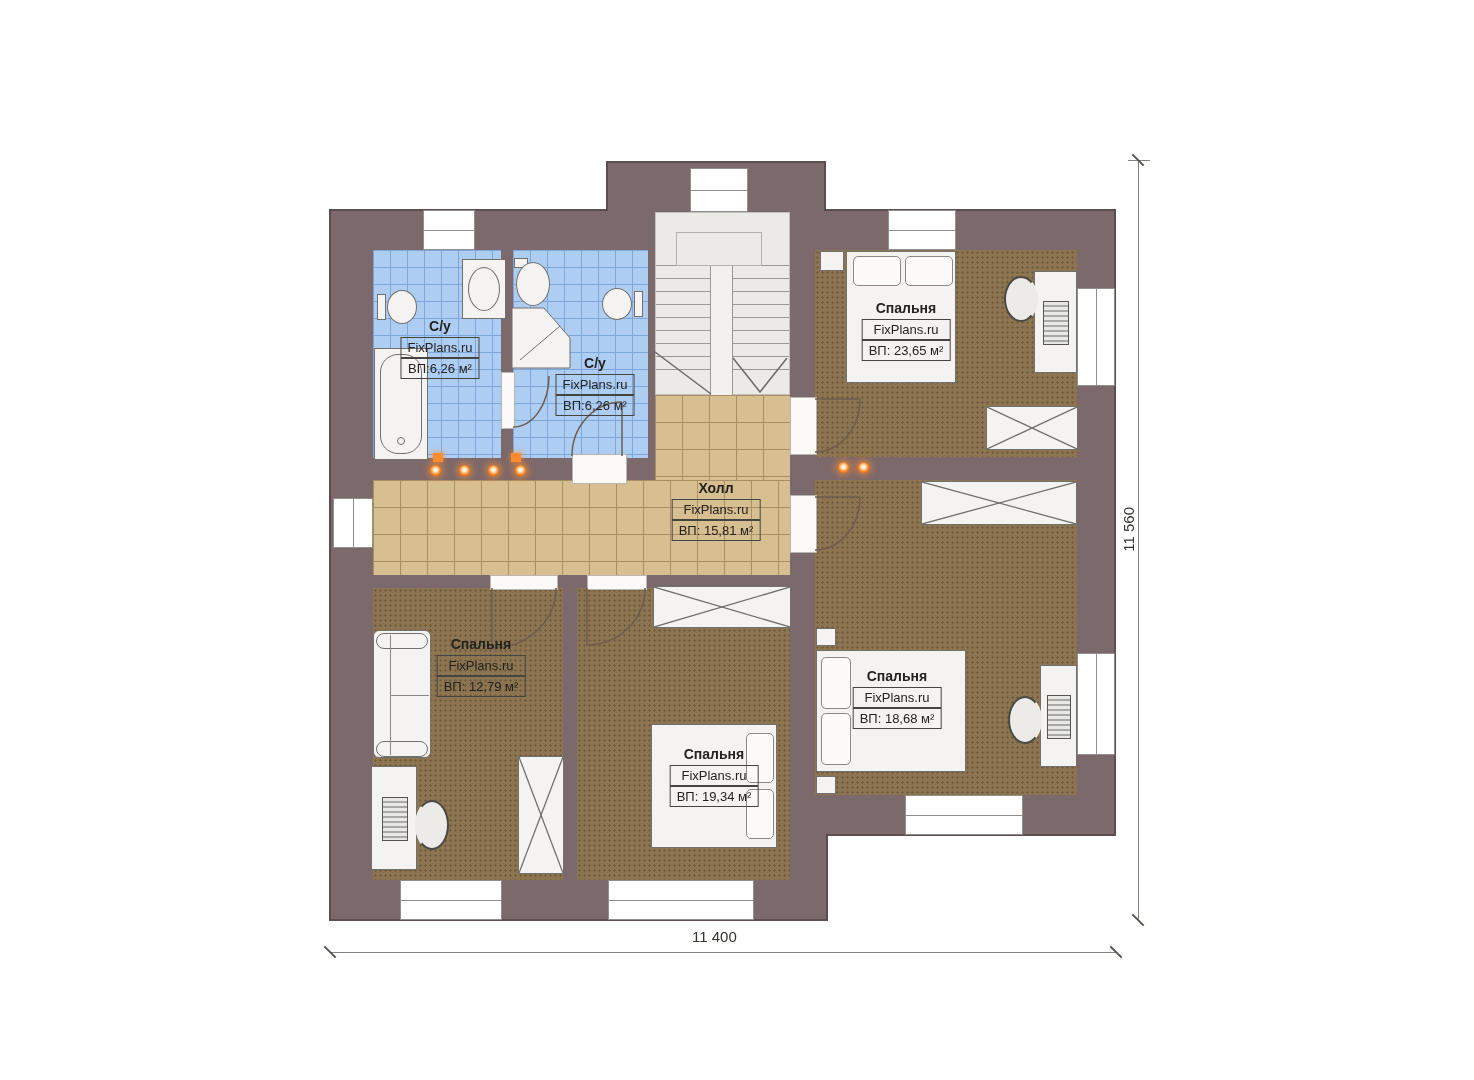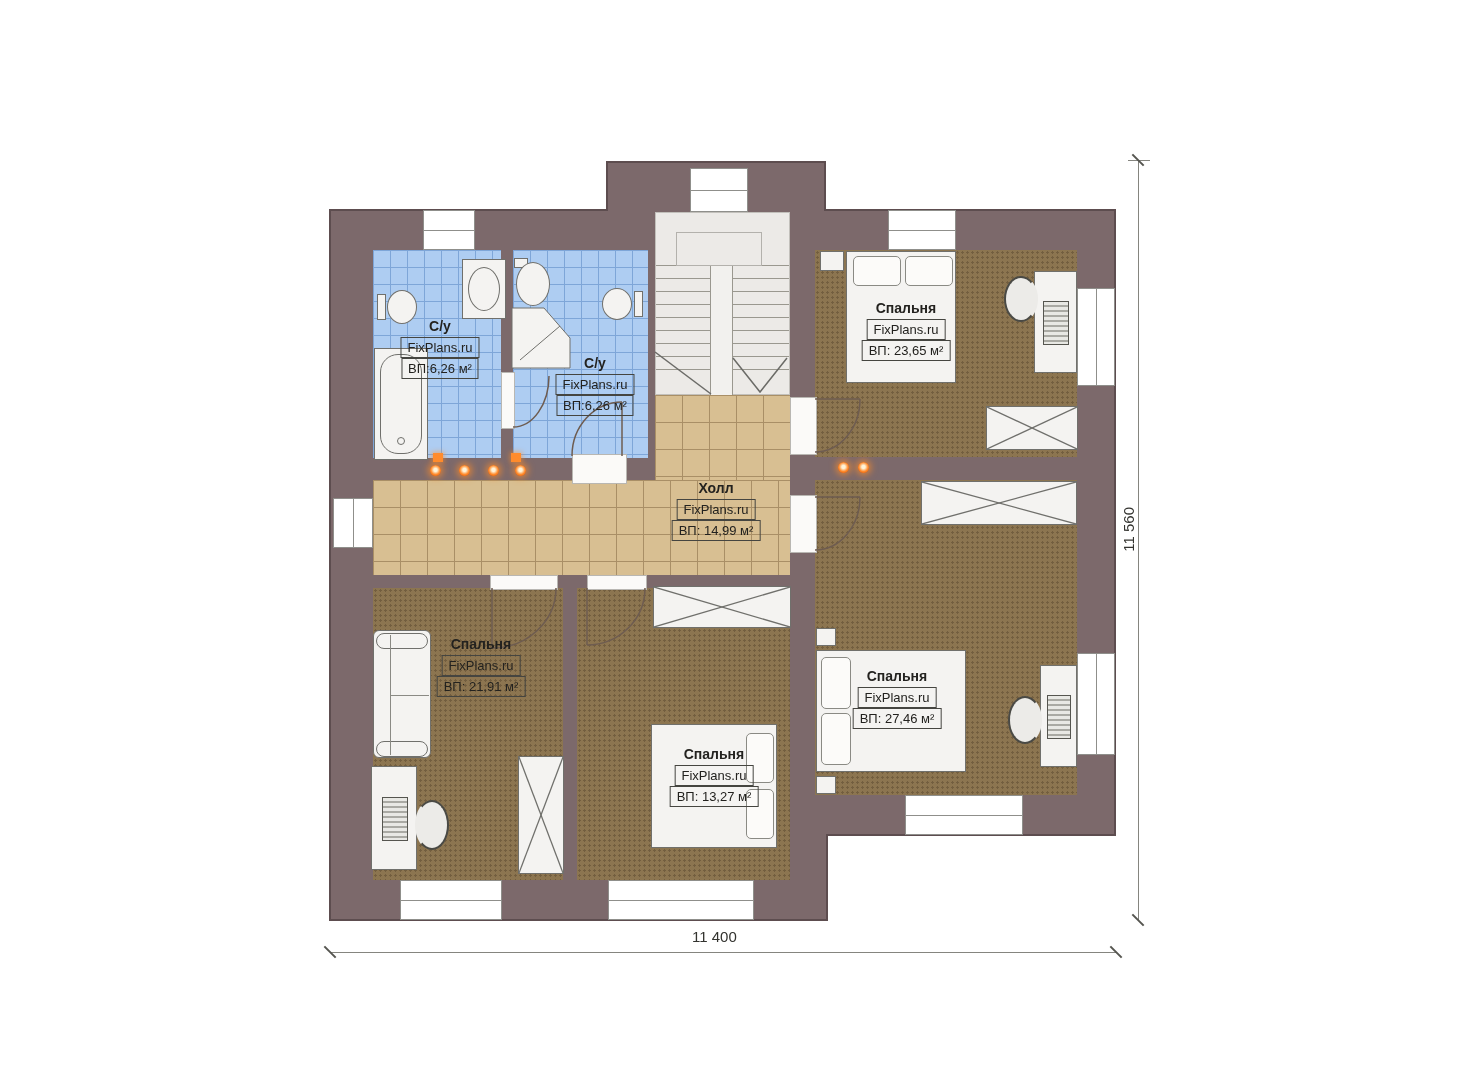--- a/index.html
+++ b/index.html
@@ -37,21 +37,21 @@
   .window.v { background-image:linear-gradient(#8f8f8b,#8f8f8b); background-size:1px 100%;
               background-repeat:no-repeat; background-position:center 0; }
   .doorgap { position:absolute; background:#fbfaf8; border:1px solid #b9b7b2; }
   .arc-svg { position:absolute; overflow:visible; }
   
   .flight { position:absolute;
     background-image: repeating-linear-gradient(to bottom, #9a988f 0 1px, transparent 1px 13px); }
   .stair-core { position:absolute; background:#f2f1ee; border-left:1px solid #9a988f; border-right:1px solid #9a988f; }
   
   .label { position:absolute; transform:translateX(-50%); display:flex; flex-direction:column;
-           align-items:center; z-index:6; color:#23221f; text-align:center; }
+           z-index:6; color:#23221f; text-align:center; }
   .label .name { font-size:14px; font-weight:bold; margin-bottom:3px; }
   .label .bx { border:1px solid #454540; font-size:13px; padding:0 6px; line-height:19px; white-space:nowrap; }
   
   .dot { position:absolute; width:11px; height:11px; border-radius:50%; z-index:5;
          background:radial-gradient(circle at 50% 45%, #fff3d8 0 20%, #ff8c2e 55%, #f06a10 78%);
          box-shadow:0 0 7px 2px rgba(255,140,40,.75); }
   .sq { position:absolute; width:10px; height:9px; background:#ff8c2e; z-index:5;
         box-shadow:0 0 5px 1px rgba(255,140,40,.6); }
   
   .dim-line { position:absolute; background:#85857f; }
@@ -233,41 +233,41 @@
     <div class="bx">ВП:6,26 м²</div>
   </div>
   <div class="label" style="left:595px;top:355px;">
     <div class="name">С/у</div>
     <div class="bx">FixPlans.ru</div>
     <div class="bx">ВП:6,26 м²</div>
   </div>
   <div class="label" style="left:716px;top:480px;">
     <div class="name">Холл</div>
     <div class="bx">FixPlans.ru</div>
-    <div class="bx">ВП: 14,99 м²</div>
+    <div class="bx">ВП: 15,81 м²</div>
   </div>
   <div class="label" style="left:906px;top:300px;">
     <div class="name">Спальня</div>
     <div class="bx">FixPlans.ru</div>
     <div class="bx">ВП: 23,65 м²</div>
   </div>
   <div class="label" style="left:481px;top:636px;">
     <div class="name">Спальня</div>
     <div class="bx">FixPlans.ru</div>
-    <div class="bx">ВП: 21,91 м²</div>
+    <div class="bx">ВП: 12,79 м²</div>
   </div>
   <div class="label" style="left:714px;top:746px;">
     <div class="name">Спальня</div>
     <div class="bx">FixPlans.ru</div>
-    <div class="bx">ВП: 13,27 м²</div>
+    <div class="bx">ВП: 19,34 м²</div>
   </div>
   <div class="label" style="left:897px;top:668px;">
     <div class="name">Спальня</div>
     <div class="bx">FixPlans.ru</div>
-    <div class="bx">ВП: 27,46 м²</div>
+    <div class="bx">ВП: 18,68 м²</div>
   </div>
 
   <div class="dim-line" style="left:330px;top:952px;width:786px;height:1px;"></div>
   <div class="tick" style="left:322px;top:951px;"></div>
   <div class="tick" style="left:1108px;top:951px;"></div>
   <div class="dim-text" style="left:692px;top:928px;">11 400</div>
 
   <div class="dim-line" style="left:1138px;top:160px;width:1px;height:760px;"></div>
   <div class="dim-line" style="left:1128px;top:160px;width:22px;height:1px;"></div>
   <div class="tick" style="left:1130px;top:159px;"></div>

